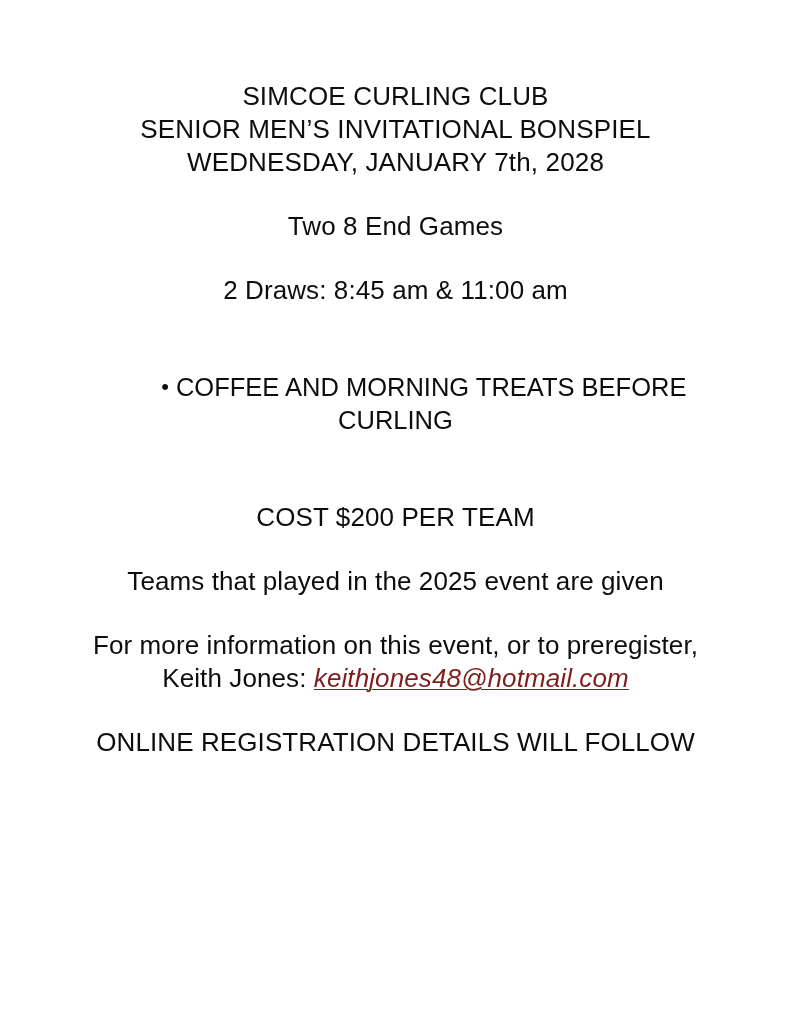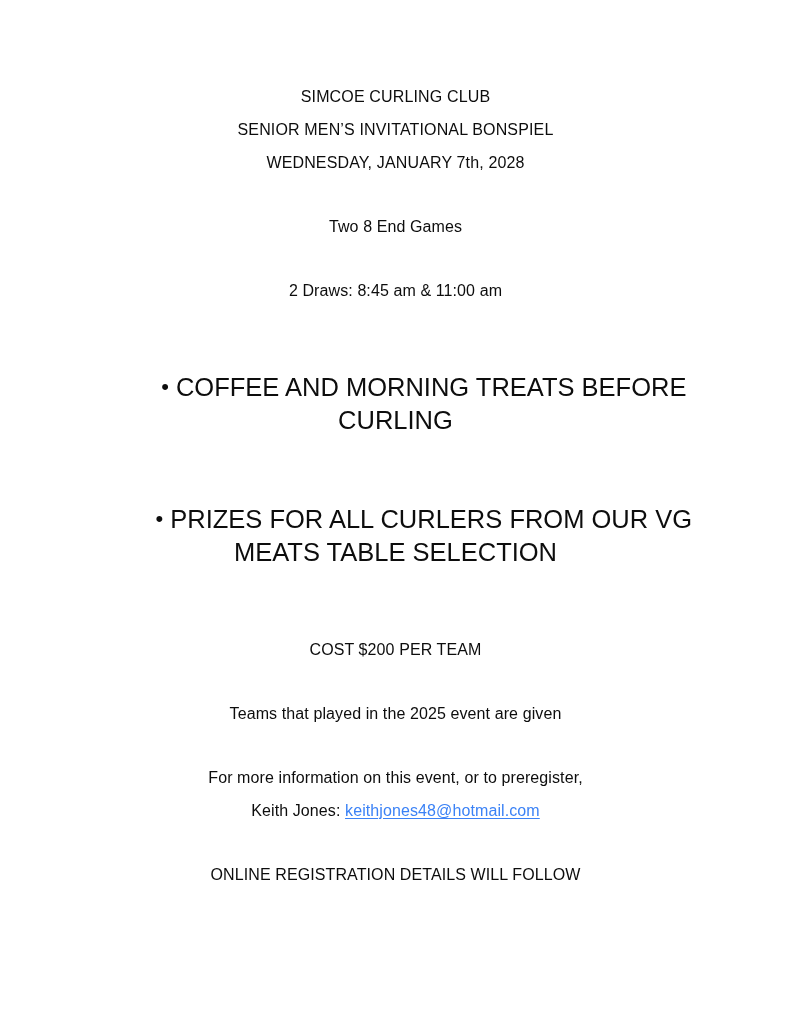--- a/index.html
+++ b/index.html
@@ -42,21 +42,21 @@
 
   
   .block + .block {
     margin-top: 31px;
   }
 
   .line {
     display: block;
     margin: 0;
     padding: 0;
-    font-size: 16px;
+    font-size: 26px;
     line-height: 33px;
     letter-spacing: 0.1px;
     white-space: pre-wrap;
     text-align: center;
   }
 
   
   .block-heading .line {
     letter-spacing: 0.15px;
   }
@@ -77,25 +77,26 @@
   }
 
   .bullet-glyph {
     font-size: 22px;
     line-height: 1;
     vertical-align: 0.08em;
     padding-right: 7px;
   }
 
   .email-link {
-    color: #3b82f6;
+    color: #7f1d1d;
     text-decoration: underline;
     text-underline-offset: 2px;
     text-decoration-thickness: 1px;
     cursor: pointer;
+    font-style: italic;
   }
 
   .inline-text {
     white-space: pre;
   }
 </style>
 </head>
 <body>
 
 <div class="page">
@@ -112,23 +113,20 @@
     </div>
 
     <div class="block">
       <span class="line">2 Draws: 8:45 am &amp; 11:00 am</span>
     </div>
 
     <ul class="block bullet-list">
       <li class="bullet-item">
         <span class="bullet-glyph">•</span><span>COFFEE AND MORNING TREATS BEFORE CURLING</span>
       </li>
-      <li class="bullet-item">
-        <span class="bullet-glyph">•</span><span>PRIZES FOR ALL CURLERS FROM OUR VG MEATS TABLE SELECTION</span>
-      </li>
     </ul>
 
     <div class="block">
       <span class="line">COST $200 PER TEAM</span>
     </div>
 
     <div class="block">
       <span class="line">Teams that played in the 2025 event are given</span>
     </div>
 

